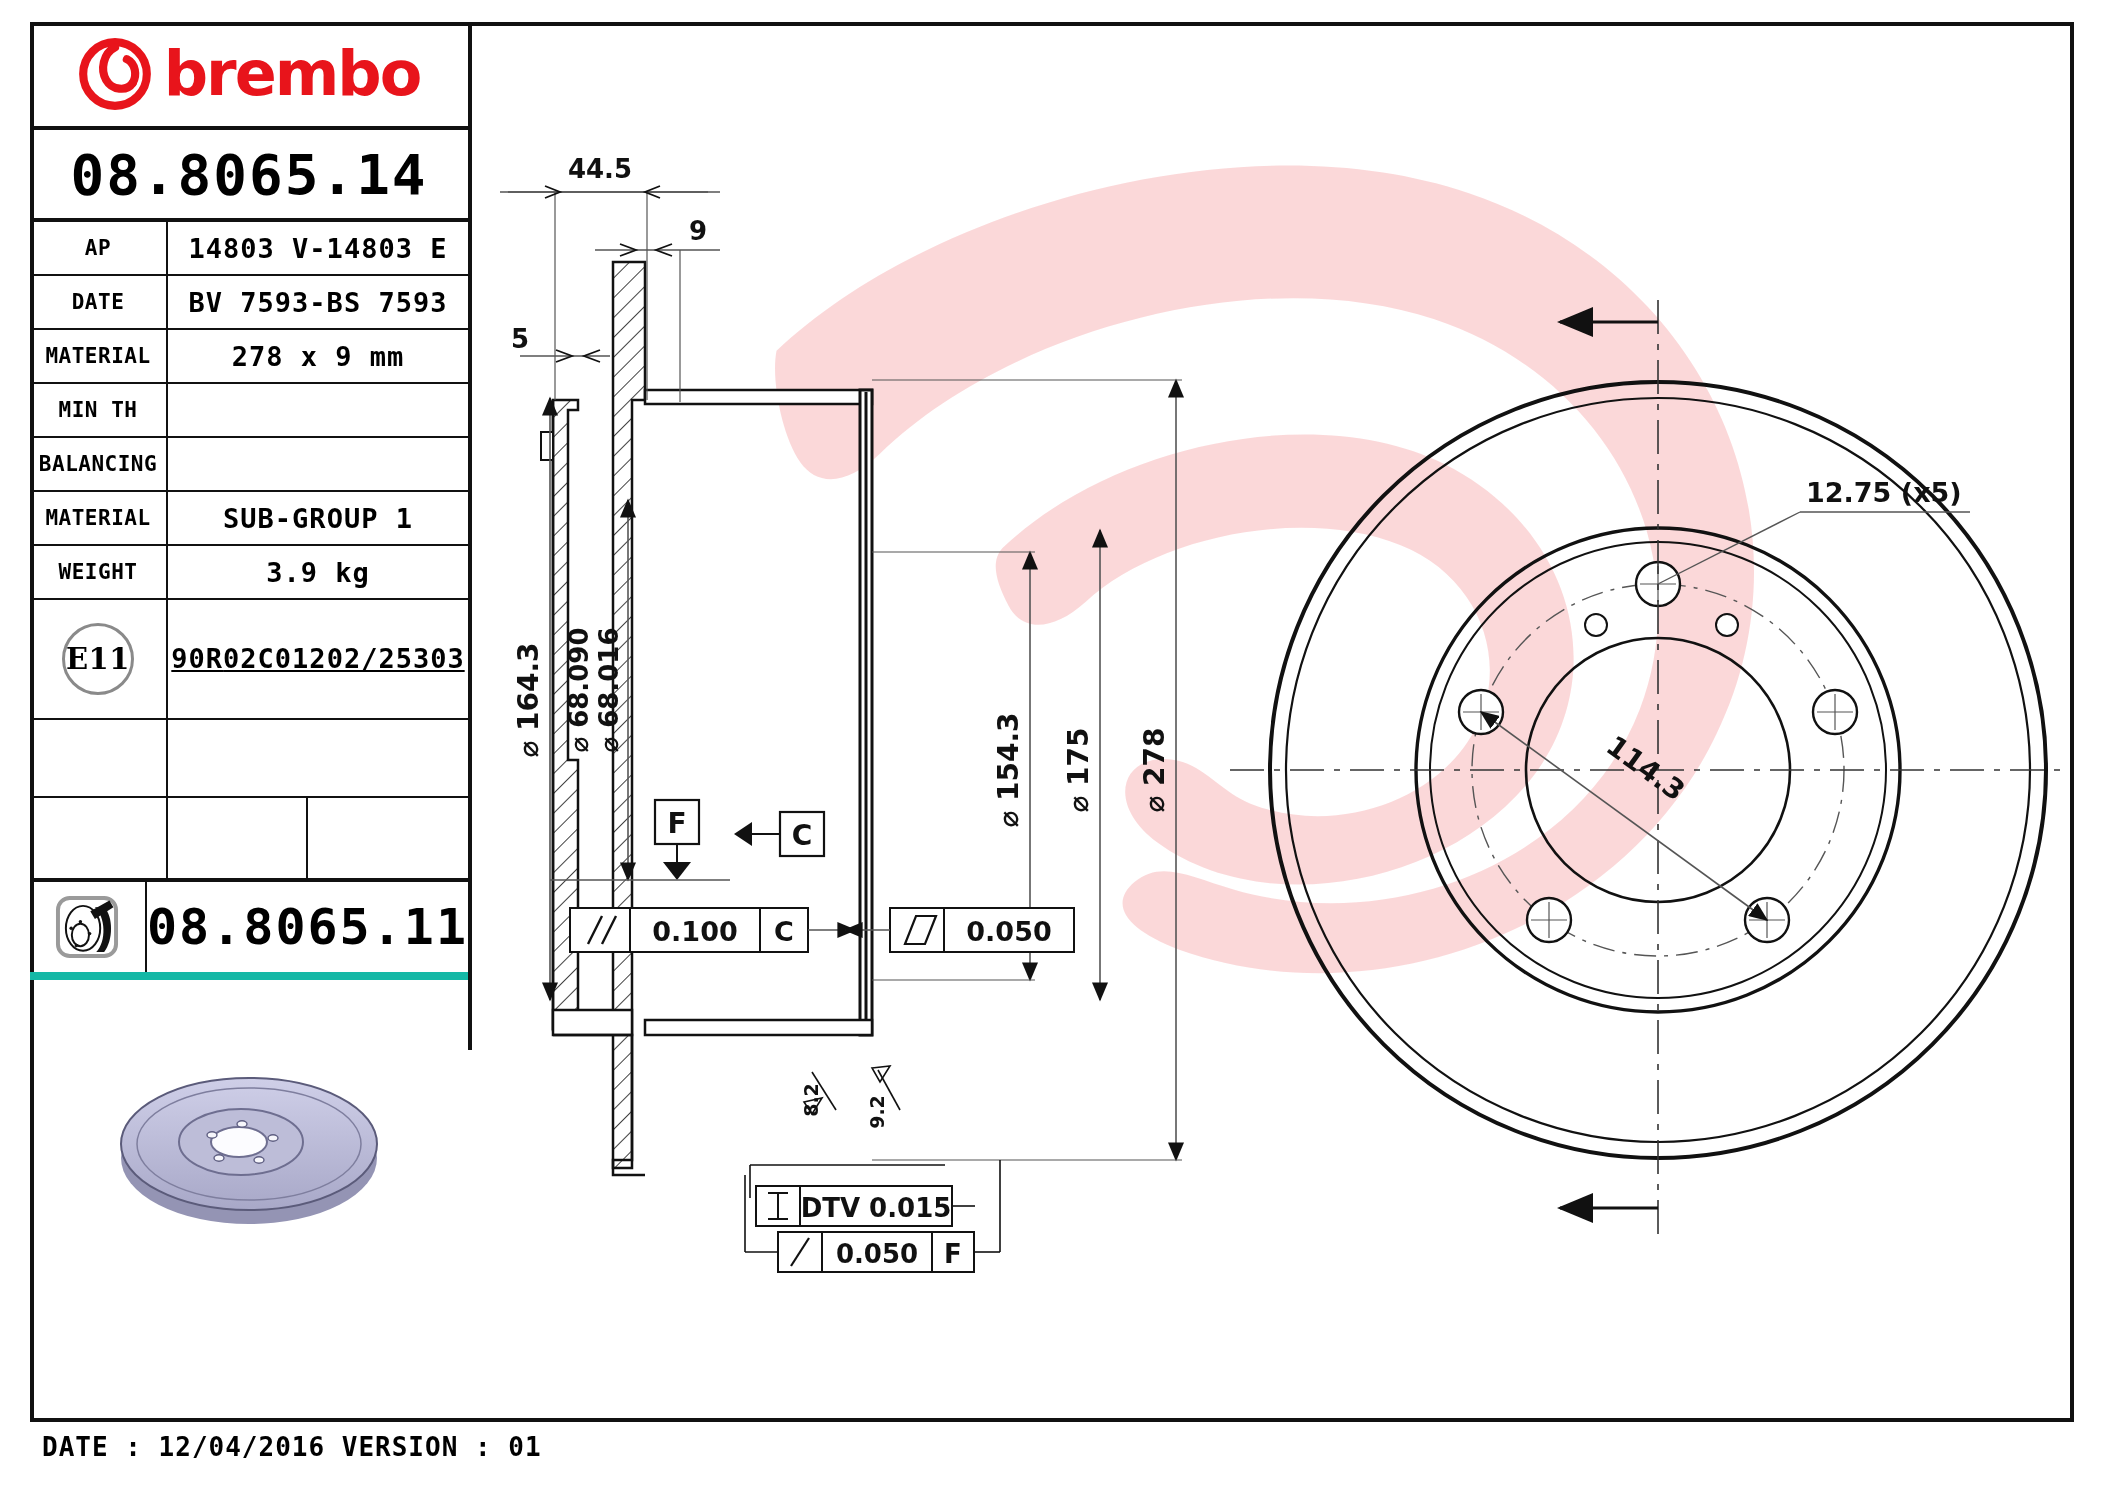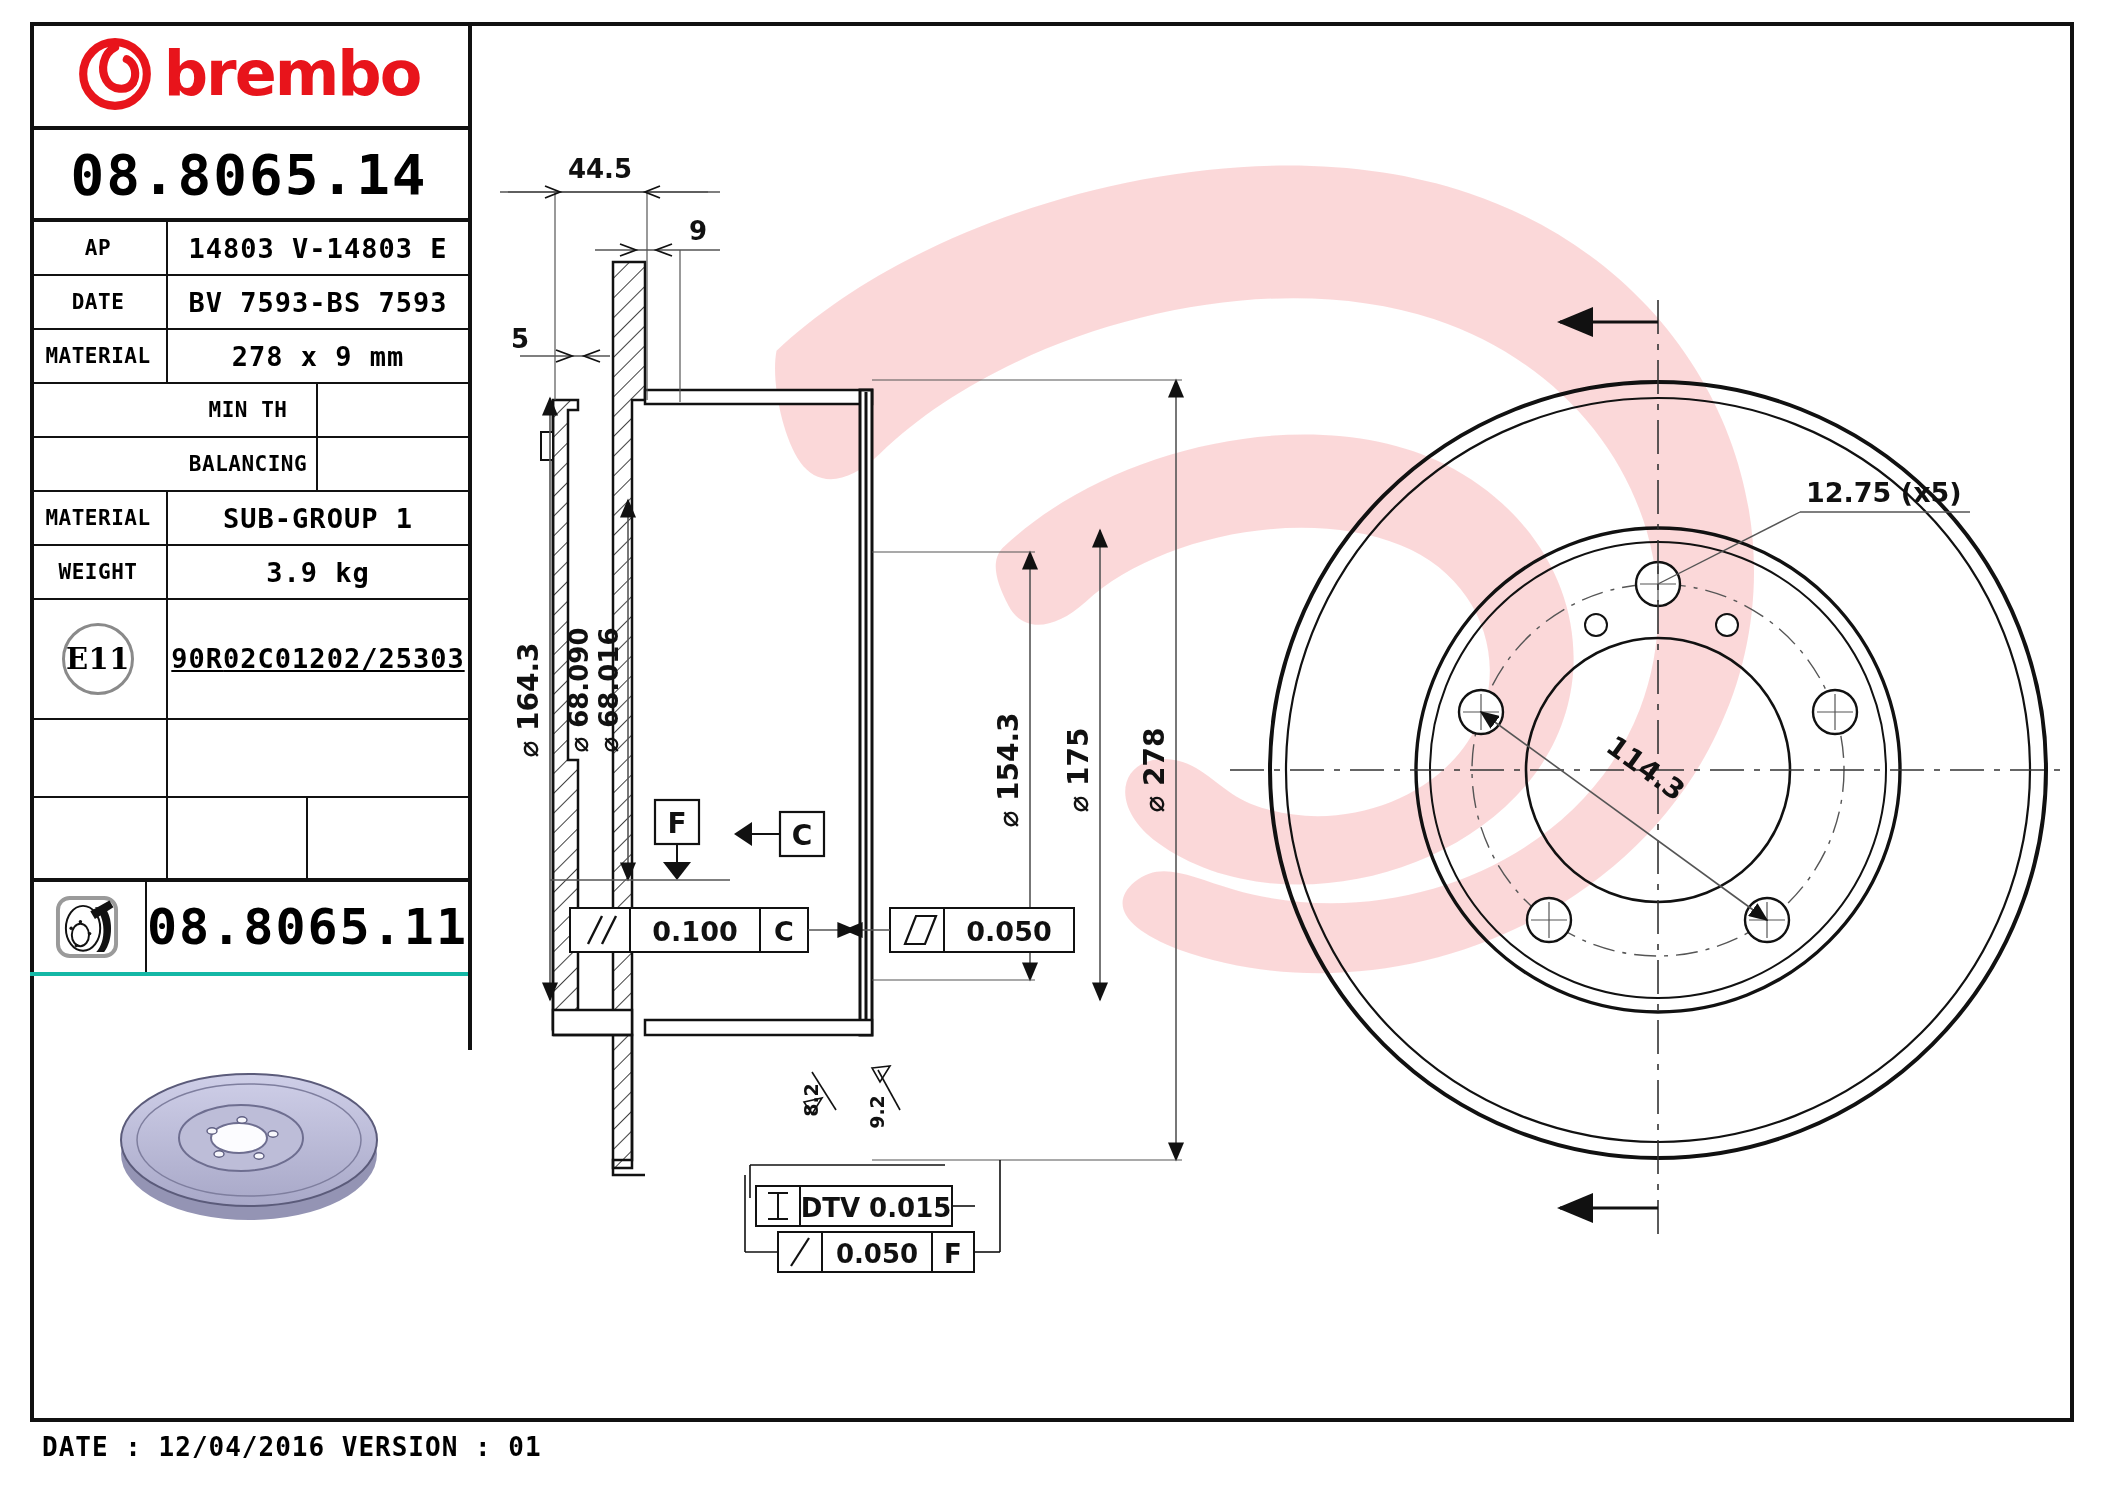--- a/index.html
+++ b/index.html
@@ -11,21 +11,21 @@
   #frame{position:absolute;left:30px;top:22px;width:2044px;height:1400px;
          border:4px solid #111;box-sizing:border-box;background:transparent;}
 
   
   #watermark{position:absolute;left:620px;top:10px;width:1460px;height:1460px;
              opacity:.16;pointer-events:none;}
 
   
   #infotable{position:absolute;left:30px;top:22px;width:442px;height:1028px;
              border-right:4px solid #111;box-sizing:border-box;}
-  .trow{display:flex;border-bottom:2px solid #111;box-sizing:border-box;width:100%;justify-content:center;}
+  .trow{display:flex;border-bottom:2px solid #111;box-sizing:border-box;width:100%;}
   .tlbl{width:138px;min-width:138px;border-right:2px solid #111;box-sizing:border-box;
         display:flex;align-items:center;justify-content:center;
         font-size:21px;letter-spacing:.5px;color:#000;font-weight:700;}
   .tval{flex:1;display:flex;align-items:center;justify-content:center;
         font-size:27px;color:#000;font-weight:700;letter-spacing:1px;text-align:center;}
 
   #logocell{height:104px;display:flex;align-items:center;justify-content:center;
             border-bottom:4px solid #111;}
   #codecell{height:88px;display:flex;align-items:center;justify-content:center;
             border-bottom:4px solid #111;font-size:56px;font-weight:700;letter-spacing:2px;}
@@ -45,21 +45,21 @@
              font-size:29px;font-weight:700;color:#000;}
   .twoline{display:flex;align-items:center;justify-content:center;
            line-height:1.15;font-size:27px;font-weight:700;text-decoration:underline;}
 
   .empty-row{height:78px;}
   .split-row{height:82px;display:flex;}
   .split-row .c1{width:138px;border-right:2px solid #111;box-sizing:border-box;}
   .split-row .c2{width:140px;border-right:2px solid #111;box-sizing:border-box;}
   .split-row .c3{flex:1;}
 
-  #partcell{height:90px;display:flex;border-bottom:4px solid #14b8a6;border-top:2px solid #111;}
+  #partcell{height:90px;display:flex;border-bottom:8px solid #14b8a6;border-top:2px solid #111;}
   #partcell .ic{width:138px;border-right:2px solid #111;display:flex;align-items:center;
                 justify-content:center;box-sizing:border-box;}
   #partcell .tx{flex:1;display:flex;align-items:center;justify-content:center;
                 font-size:50px;font-weight:700;letter-spacing:2px;}
 
   #photocell{height:330px;display:flex;align-items:center;justify-content:center;}
 
   #datebar{position:absolute;left:42px;top:1432px;font-size:26px;font-weight:700;
            letter-spacing:1px;color:#000;}
 

